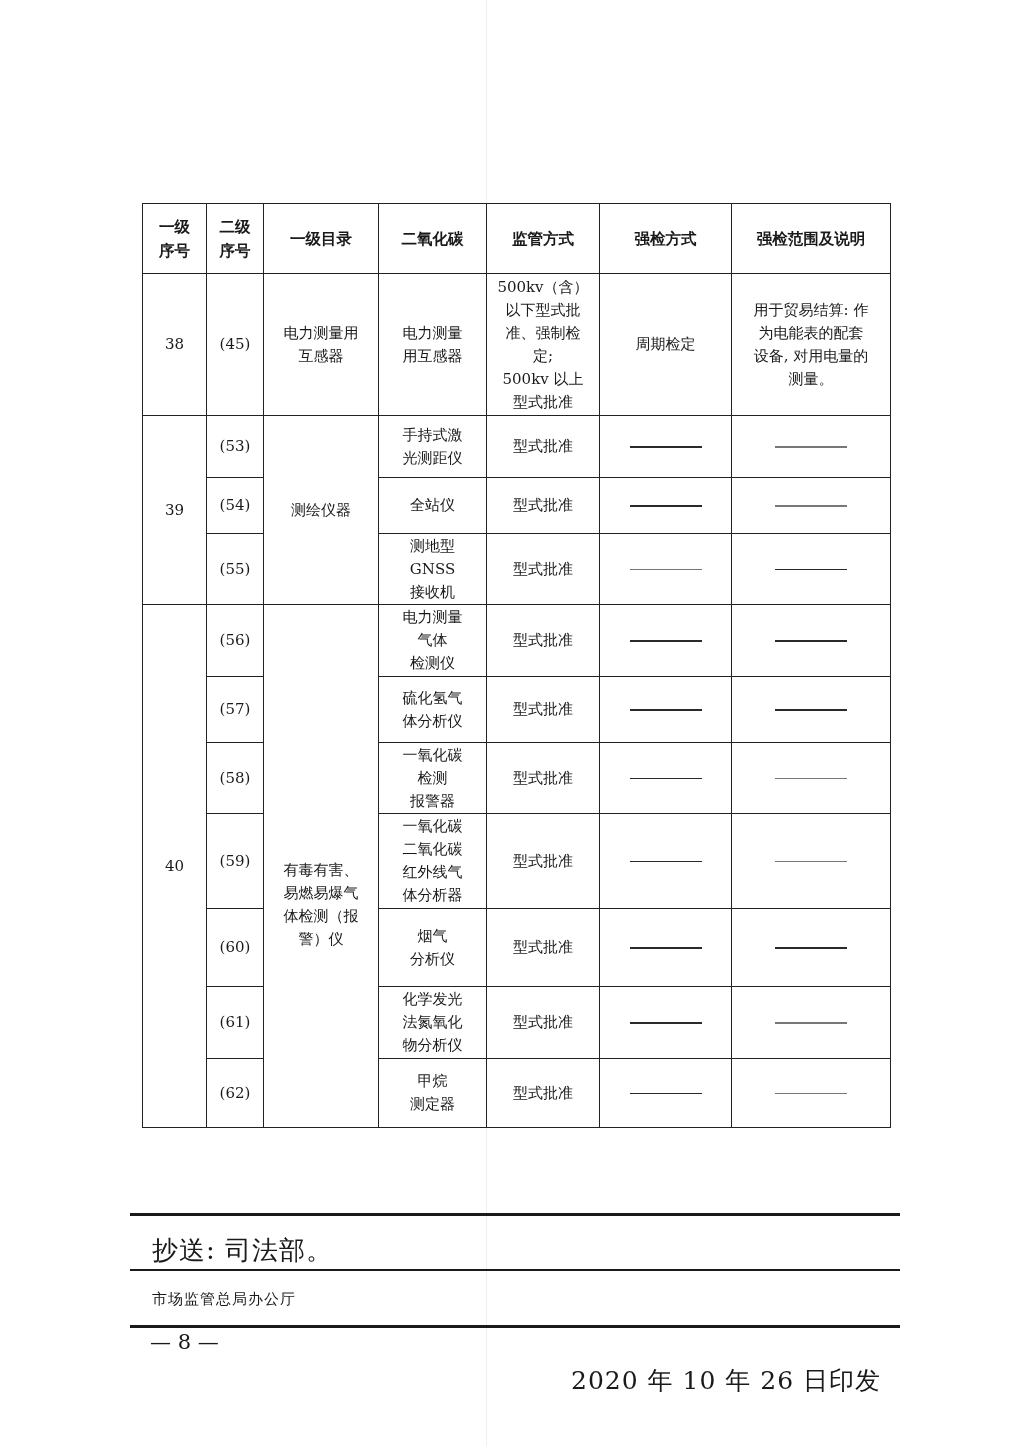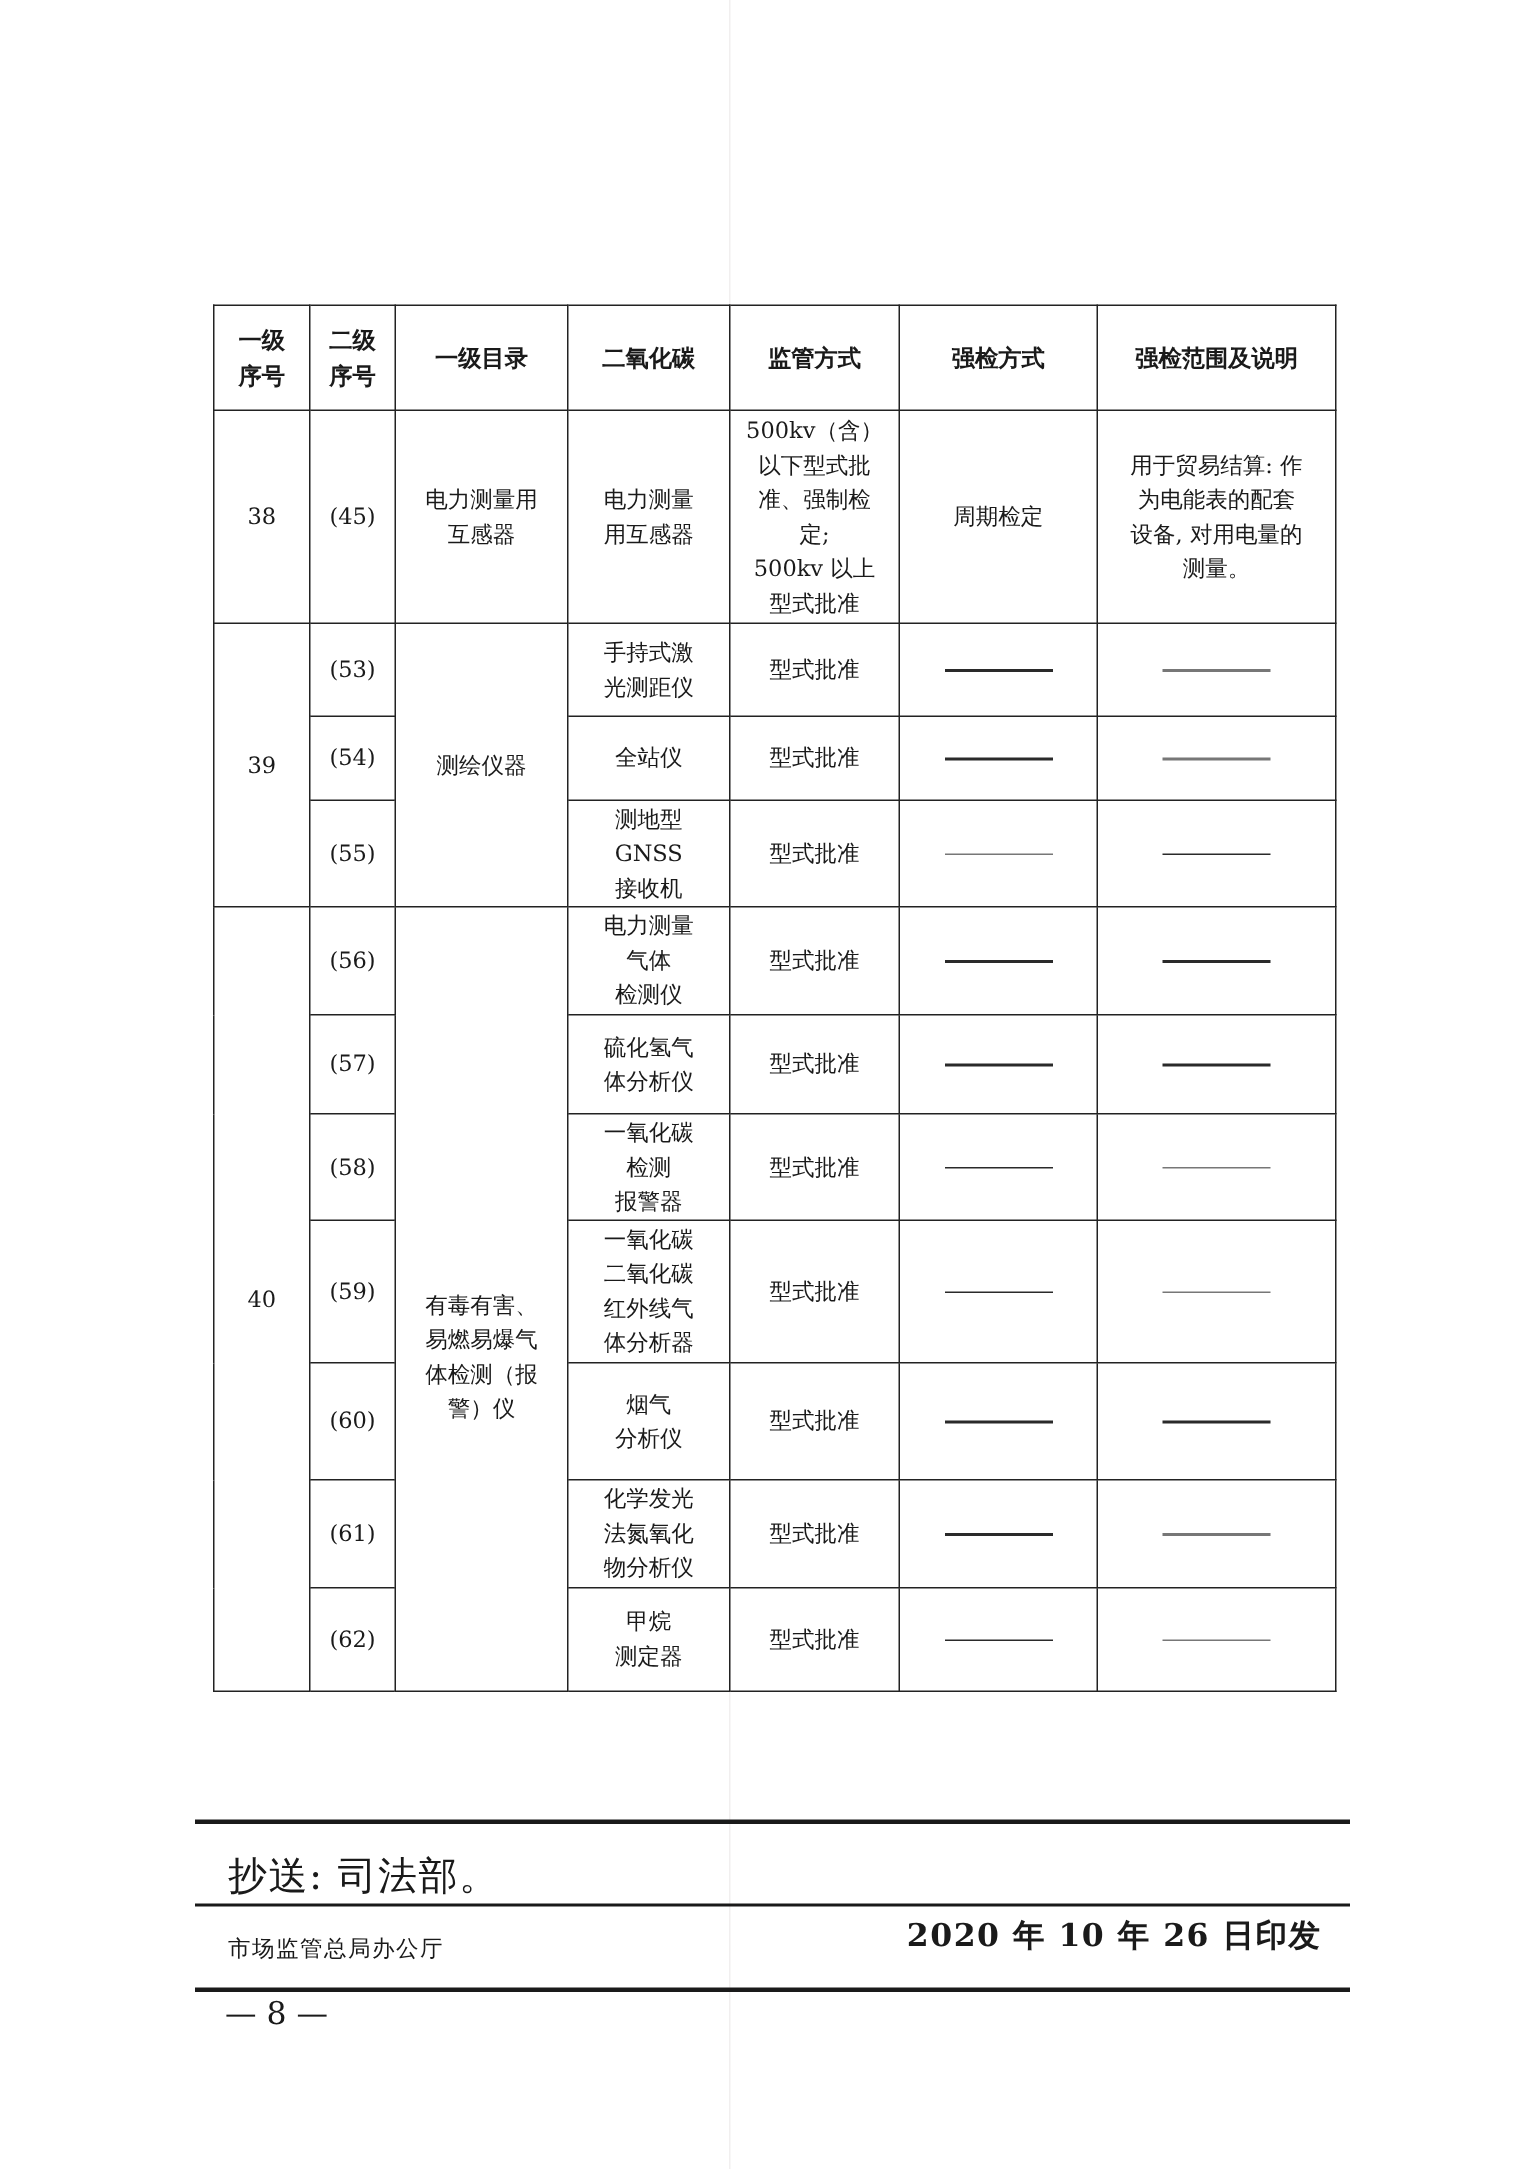--- a/index.html
+++ b/index.html
@@ -14,21 +14,21 @@
                padding: 0 6px; font-size: 15px; line-height: 23px; font-weight: normal; }
   table.grid th { font-family: "DejaVu Sans", "Liberation Sans", sans-serif; font-weight: bold; font-size: 15.5px; line-height: 24px; }
   td.left { text-align: left; padding-left: 9px; }
   .dash { display: inline-block; width: 72px; height: 1.5px; background: #2a2a2a; vertical-align: middle; }
   .dash.light { background: #777; }
   .ml { white-space: pre-line; }
 
   .rule { position: absolute; left: 130px; width: 770px; background: #1a1a1a; }
   .cc { position: absolute; left: 152px; top: 1233px; font-size: 26px; letter-spacing: 1px; }
   .issuer { position: absolute; left: 152px; top: 1290px; font-size: 15px; letter-spacing: 1px; }
-  .date { position: absolute; right: 143px; top: 1276px; font-size: 21px; letter-spacing: 1px; font-weight: bold; }
+  .date { position: absolute; right: 143px; top: 1364px; font-size: 25px; letter-spacing: 1px; }
   .pageno { position: absolute; left: 150px; top: 1330px; font-size: 21px; }
 </style>
 </head>
 <body>
 
 <div class="page">
   <div class="fold"></div>
 
   <table class="grid">
     <colgroup>

